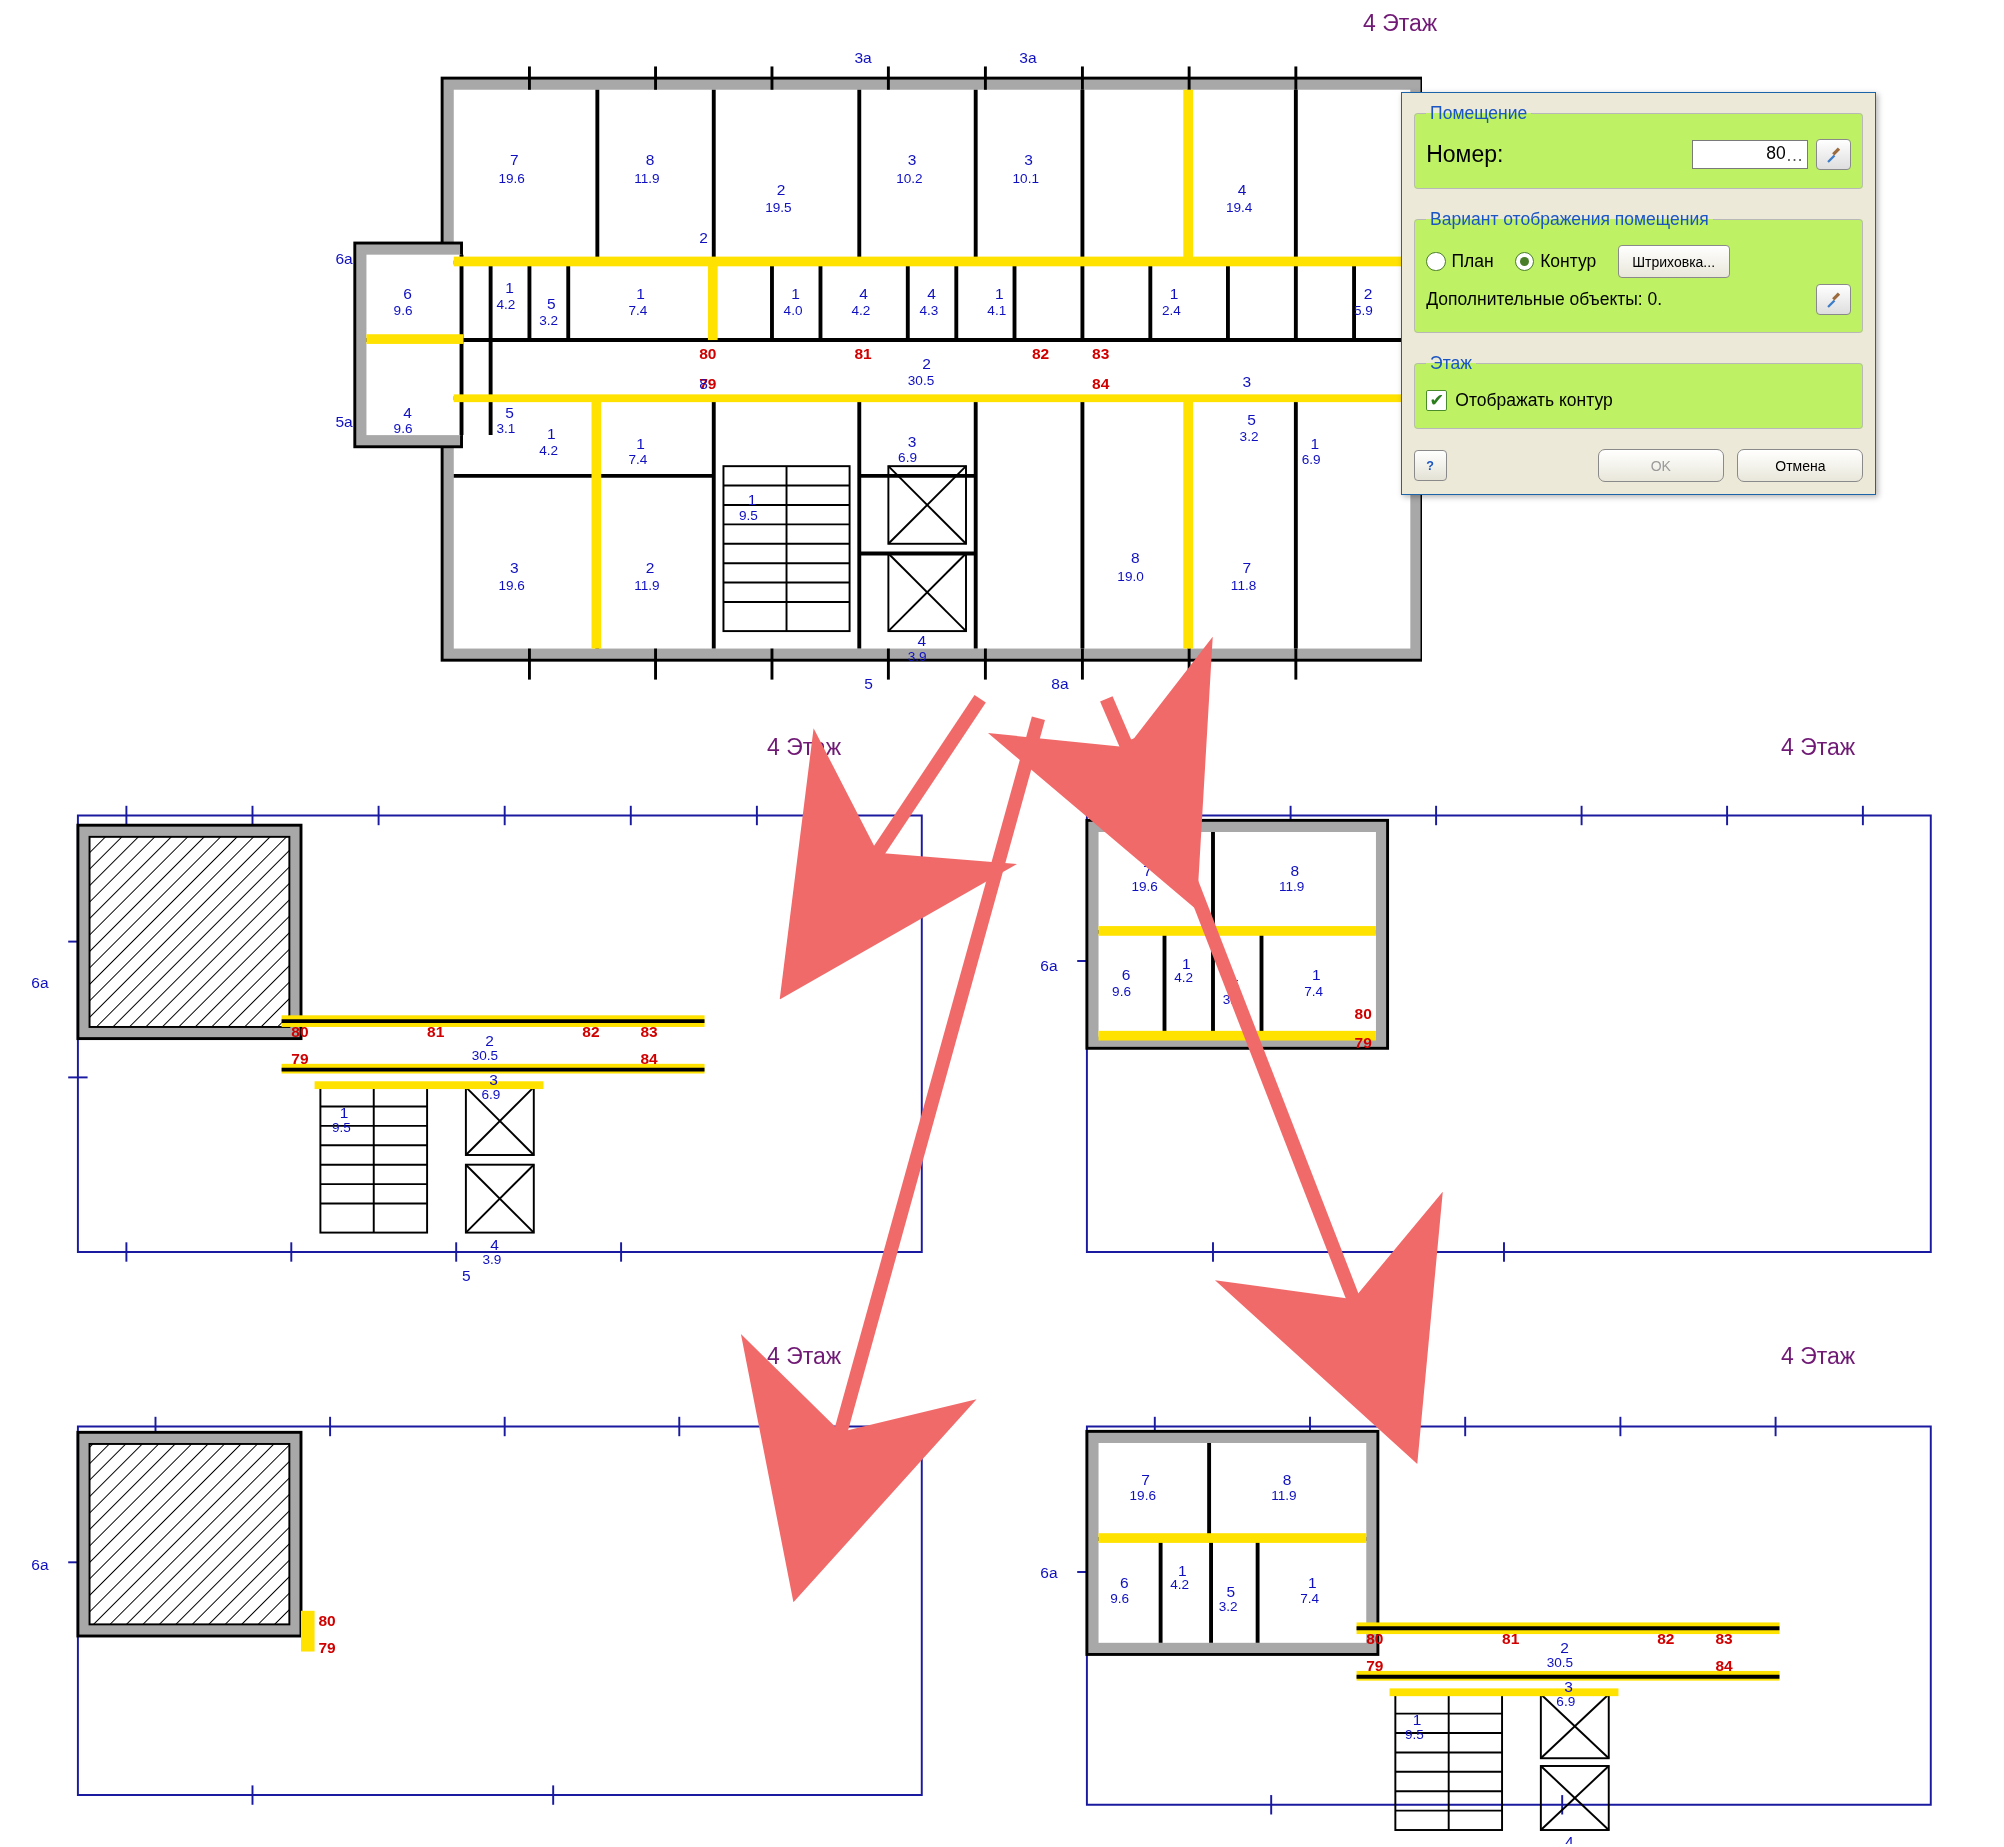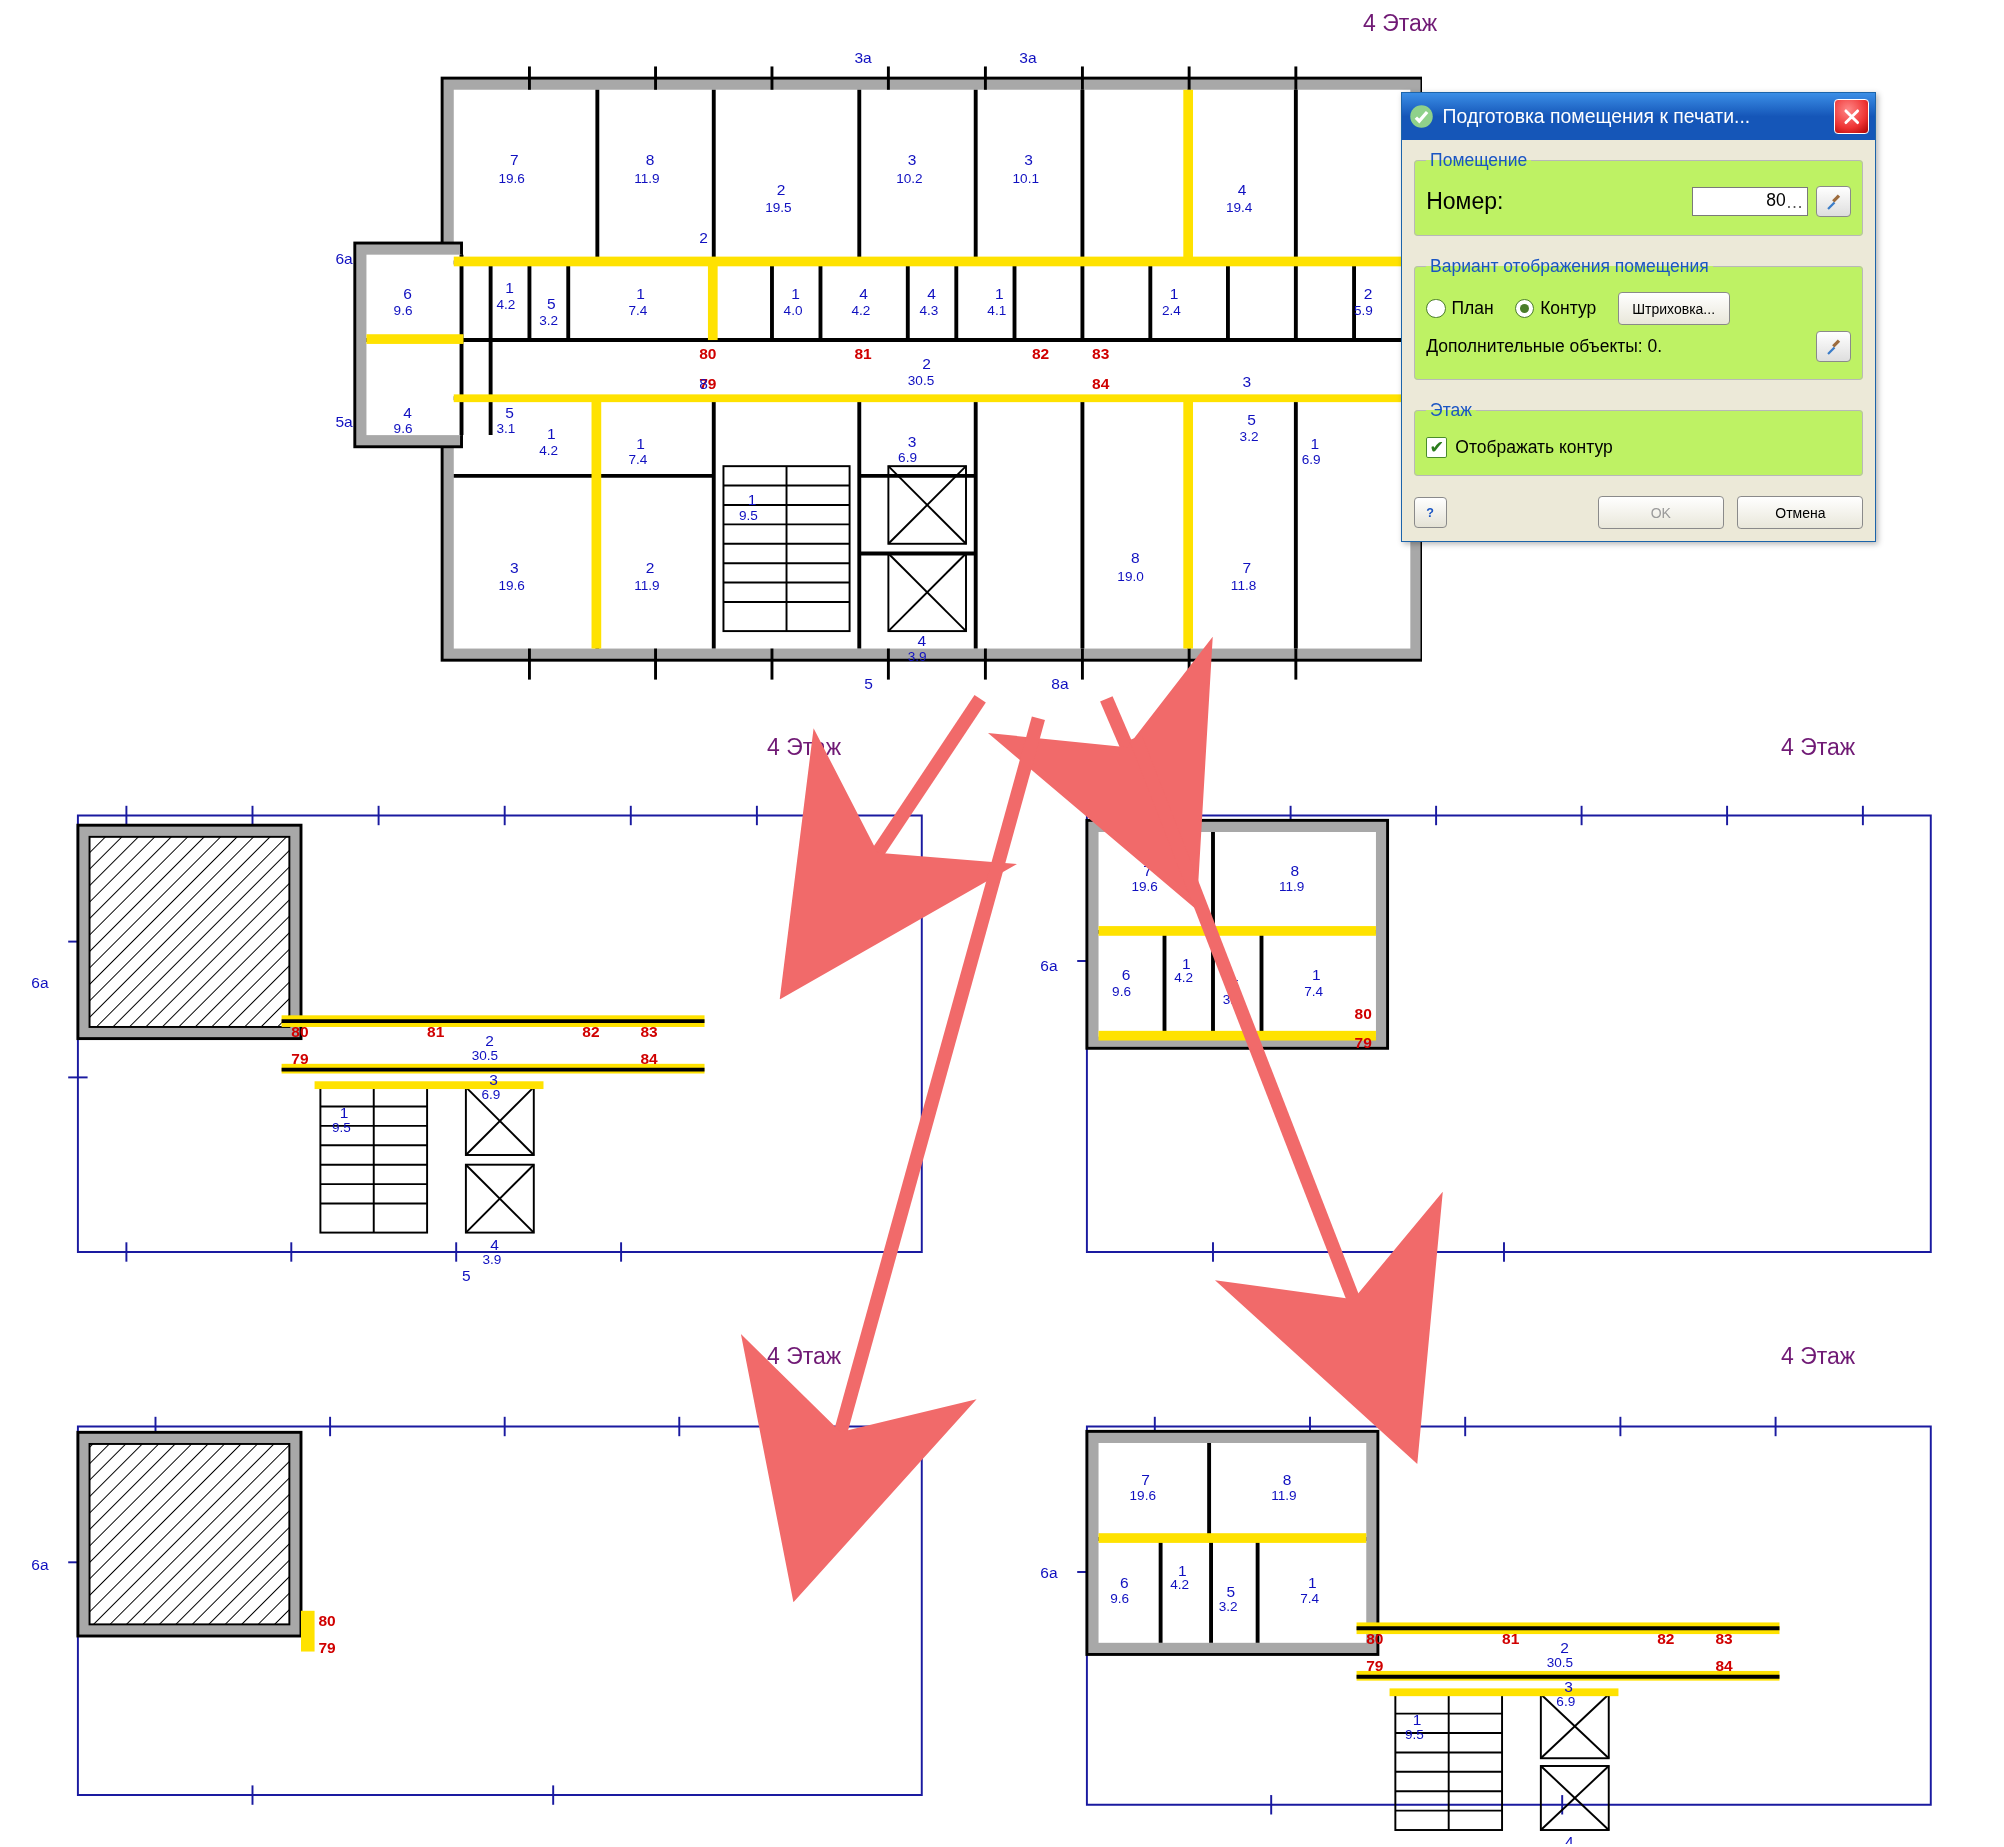--- a/index.html
+++ b/index.html
@@ -96,21 +96,21 @@
   }
   .checkbox .box.checked::after { content: "✔"; color: #2a7c1c; font-size: 17.5px; line-height: 1; }
   .help-btn {
     width: 33px; height: 31px; border: 1px solid #8a8a8a;
     border-radius: 3.9px; background: linear-gradient(to bottom, #fff, #e4e2d5);
     display: inline-flex; align-items: center; justify-content: center;
     font-weight: bold; color: #1a55c3; cursor: pointer;
   }
   .dialog-buttons { display: flex; align-items: center; gap: 13.6px; margin-top: 3.9px; }
   .dialog-buttons .spacer { flex: 1; }
-  .dialog-buttons .xp-btn { min-width: 126px; }
+  .dialog-buttons .xp-btn { min-width: 126px; border-radius: 7px; }
   .room-label { font-family: Arial, sans-serif; font-size: 16px; fill: #1010c0; }
   .room-area  { font-family: Arial, sans-serif; font-size: 14px; fill: #1010c0; }
   .ann-red    { font-family: Arial, sans-serif; font-size: 16px; fill: #d00000; font-weight: bold; }
   .axis-label { font-family: Arial, sans-serif; font-size: 16px; fill: #1010c0; }
   .wall { stroke: #000; stroke-width: 4; }
   .thin { stroke: #000; stroke-width: 2; }
   .outerwall { stroke: #000; stroke-width: 3; fill: #a8a8a8; }
   .ywall { fill: #ffe200; }
   .contour { fill: none; stroke: #1a1aa0; stroke-width: 2; }
   .hatch-bg { fill: url(#hatch); }
@@ -312,34 +312,20 @@
         <text class="room-label" x="620" y="615">4</text>
           <text class="room-area" x="610" y="631">3.9</text>
 
         <text class="room-label" x="395" y="200">2</text>
         <text class="room-label" x="395" y="350">8</text>
       </g>
     </svg>
   </div>
 
   <div class="dialog">
-    <div class="dialog-titlebar">
-      <span class="title-icon">
-        <svg viewBox="0 0 24 24">
-            <circle cx="12" cy="12" r="10" fill="#8fd18a"></circle>
-            <path d="M7 13 l3 3 l7 -8" stroke="#fff" stroke-width="3" fill="none"></path>
-          </svg>
-      </span>
-      <span class="dialog-title">Подготовка помещения к печати...</span>
-      <div class="dialog-close">
-        <svg width="17.5" height="17.5" viewBox="0 0 18 18">
-            <path d="M3 3 L15 15 M15 3 L3 15" stroke="#fff" stroke-width="3" stroke-linecap="round"></path>
-          </svg>
-      </div>
-    </div>
     <div class="dialog-body">
 
       <fieldset class="group">
         <legend>Помещение</legend>
         <div class="row">
           <label>Номер:</label>
           <div style="flex:1"></div>
           <div class="num-input">
             <span>80</span>
             <span class="dots">…</span>

